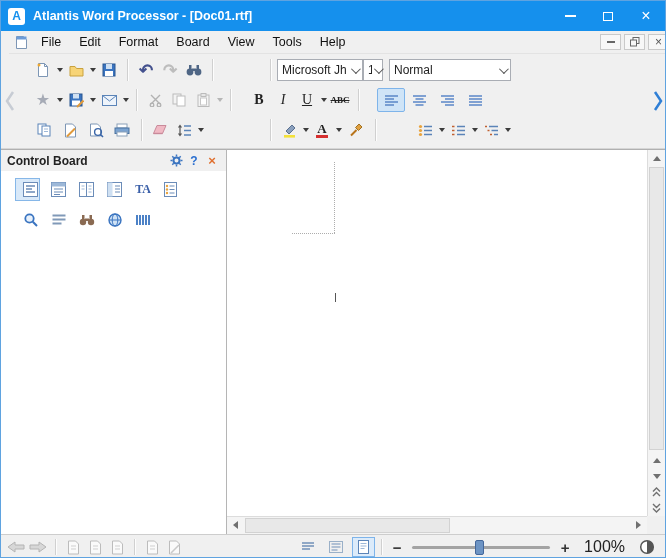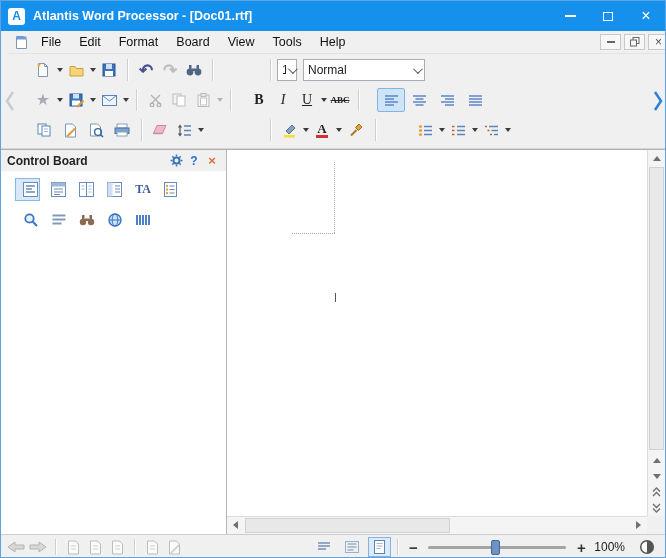--- a/index.html
+++ b/index.html
@@ -85,21 +85,21 @@
   
   .statusbar{position:absolute;left:0;top:533px;width:100%;height:25px;background:#f0f0f0;border-top:1px solid #cdcdcd;display:flex;align-items:center}
   .st-btn{width:22px;height:20px;display:flex;align-items:center;justify-content:center;flex:0 0 auto}
   .ssep{width:1px;height:16px;background:#d0d0d0;margin:0 6px;box-shadow:1px 0 0 #fdfdfd;flex:0 0 auto}
   .view-group{display:flex;gap:5px;margin-left:auto}
   .view-btn{width:23px;height:20px;display:flex;align-items:center;justify-content:center;border:1px solid transparent}
   .view-btn.sel{background:#dcebfa;border-color:#7eb4ea}
   .zoom-minus,.zoom-plus{font-size:15px;font-weight:bold;color:#333;width:18px;text-align:center;flex:0 0 auto}
   .ztrack{width:138px;height:3px;background:#a3a3a3;border-radius:2px;position:relative;margin:0 6px;flex:0 0 auto}
   .zthumb{position:absolute;left:63px;top:-6px;width:9px;height:15px;background:#6d94c4;border:1px solid #44679a;border-radius:2px}
-  .zoom-label{margin-left:4px;font-size:12px;color:#222;flex:0 0 auto}
+  .zoom-label{margin-left:10px;font-size:16px;color:#222;flex:0 0 auto}
   .contrast{margin:0 10px 0 14px;flex:0 0 auto;display:flex;align-items:center}
 </style>
 </head>
 <body>
 
 <div class="app">
 
   <div class="titlebar">
     <div class="app-logo">A</div>
     <div class="title">Atlantis Word Processor - [Doc01.rtf]</div>
@@ -186,20 +186,24 @@
             <circle cx="4" cy="8" r="3.4" fill="#4f6685"></circle>
             <circle cx="12" cy="8" r="3.4" fill="#4f6685"></circle>
             <rect x="3" y="1" width="2.5" height="5" fill="#4f6685"></rect>
             <rect x="10.5" y="1" width="2.5" height="5" fill="#4f6685"></rect>
             <rect x="6" y="4.5" width="4" height="2.5" fill="#4f6685"></rect>
           </svg>
       </div>
       <div class="vsep"></div>
       <div class="sp" style="width:45px"></div>
       <div class="vsep"></div>
+      <div class="combo w-font">
+        <span class="combo-txt">Microsoft Jh</span>
+        <span class="combo-arrow"></span>
+      </div>
       <div class="combo w-size">
         <span class="combo-txt">11</span>
         <span class="combo-arrow"></span>
       </div>
       <div class="combo w-style">
         <span class="combo-txt">Normal</span>
         <span class="combo-arrow"></span>
       </div>
     </div>
 

